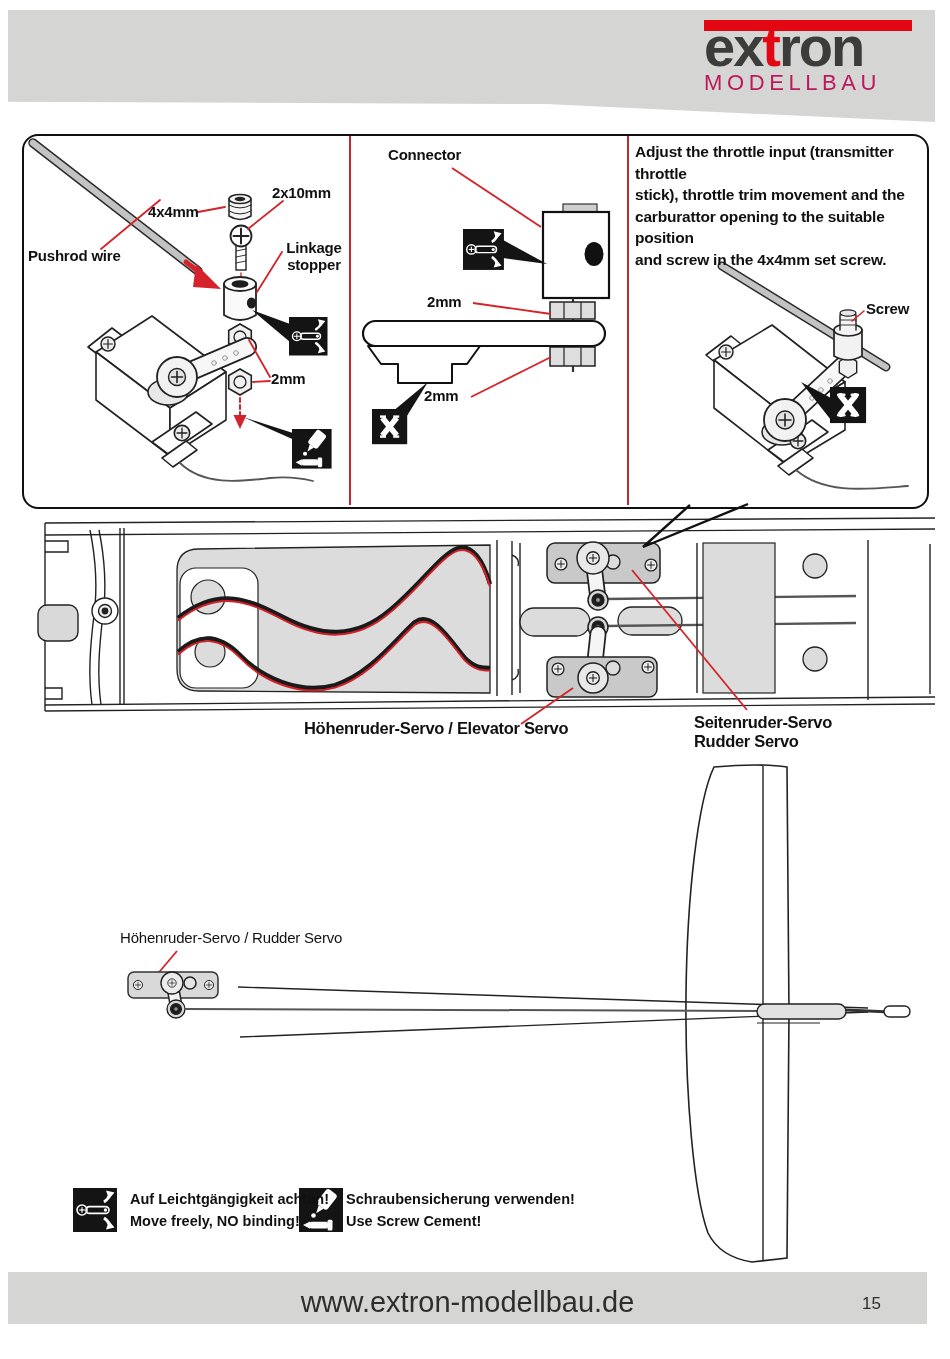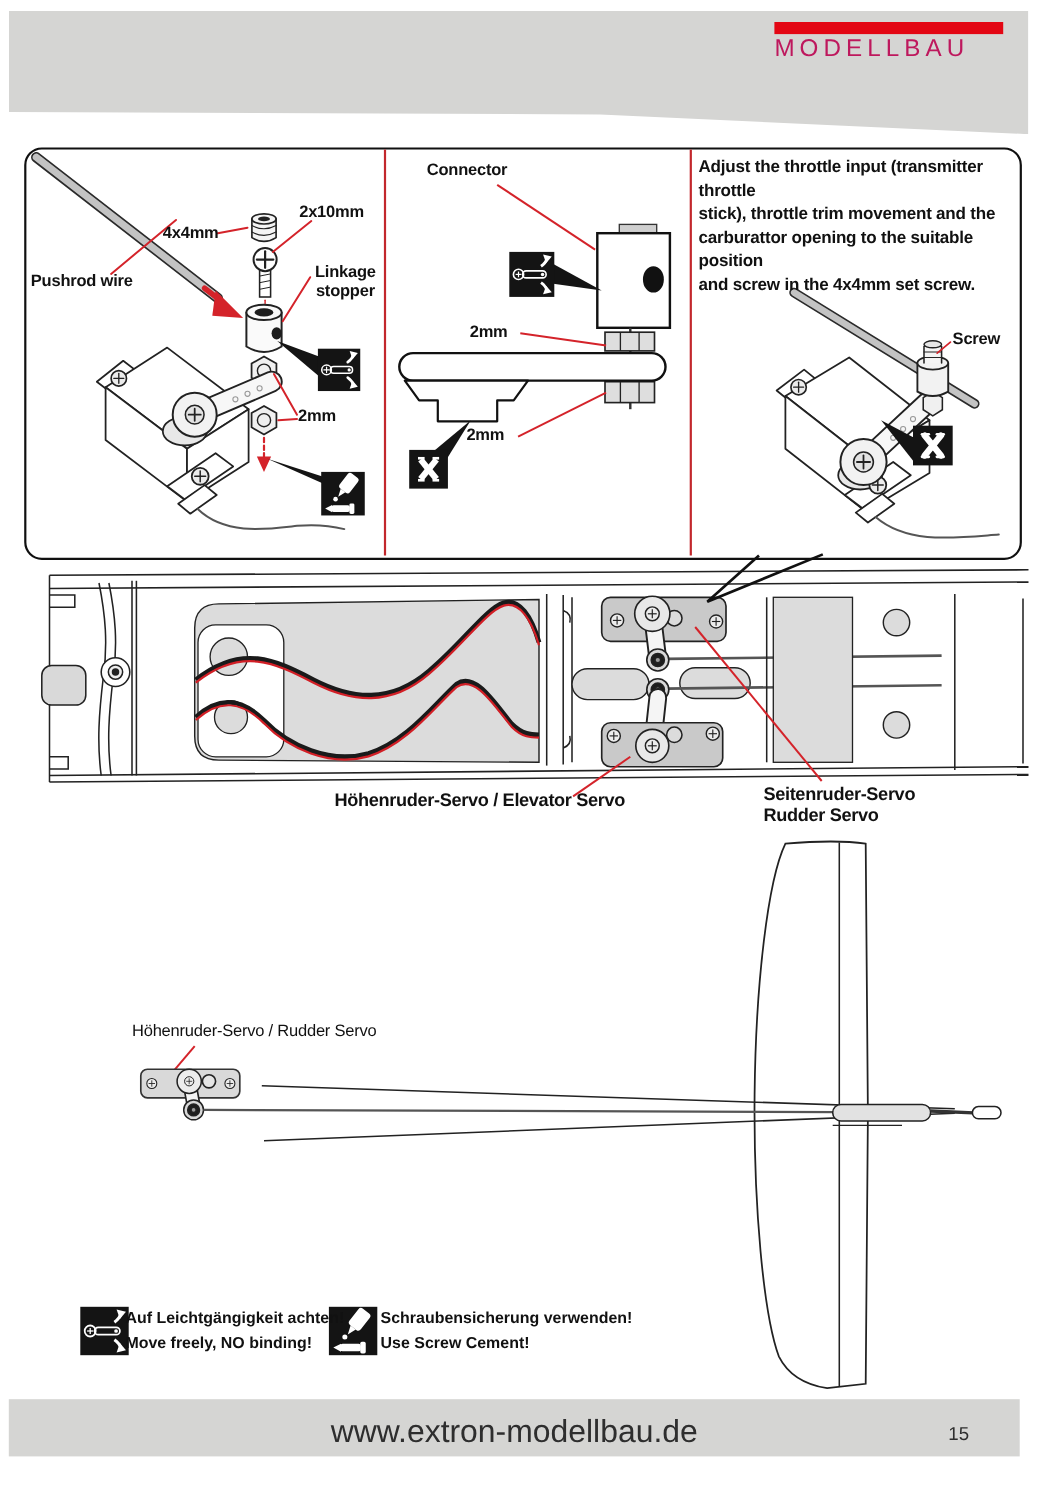--- a/index.html
+++ b/index.html
@@ -33,20 +33,21 @@
   svg{position:absolute;left:0;top:0;}
 </style>
 </head>
 <body>
 
 <div class="page">
 
   <div class="band"></div>
   <div class="logo">
     <div class="logo-bar"></div>
+    <div class="logo-word"><span>ex</span><span class="rd">t</span><span>ron</span></div>
     <div class="logo-sub">MODELLBAU</div>
   </div>
 
   <div class="panel"></div>
   <div class="divider" style="left:349px;"></div>
   <div class="divider" style="left:627px;"></div>
 
   <svg width="950" height="1359" viewBox="0 0 950 1359">
     <defs>
       <g id="icon-move">
@@ -381,21 +382,21 @@
   <div class="lbl" style="left:866px;top:300px;">Screw</div>
 
   <div class="lbl-bold" style="left:304px;top:719px;">Höhenruder-Servo / Elevator Servo</div>
   <div class="lbl-bold" style="left:694px;top:713px;">
     <div>Seitenruder-Servo</div>
     <div>Rudder Servo</div>
   </div>
 
   <div class="lbl" style="left:120px;top:929px;font-weight:400;">Höhenruder-Servo / Rudder Servo</div>
 
-  <div class="note-txt" style="left:114px;top:1188px;">
+  <div class="note-txt" style="left:130px;top:1188px;">
     <div>Auf Leichtgängigkeit achten!</div>
     <div>Move freely, NO binding!</div>
   </div>
   <div class="note-txt" style="left:346px;top:1188px;">
     <div>Schraubensicherung verwenden!</div>
     <div>Use Screw Cement!</div>
   </div>
 
   <div class="footer">
     <div class="footer-url">www.extron-modellbau.de</div>

